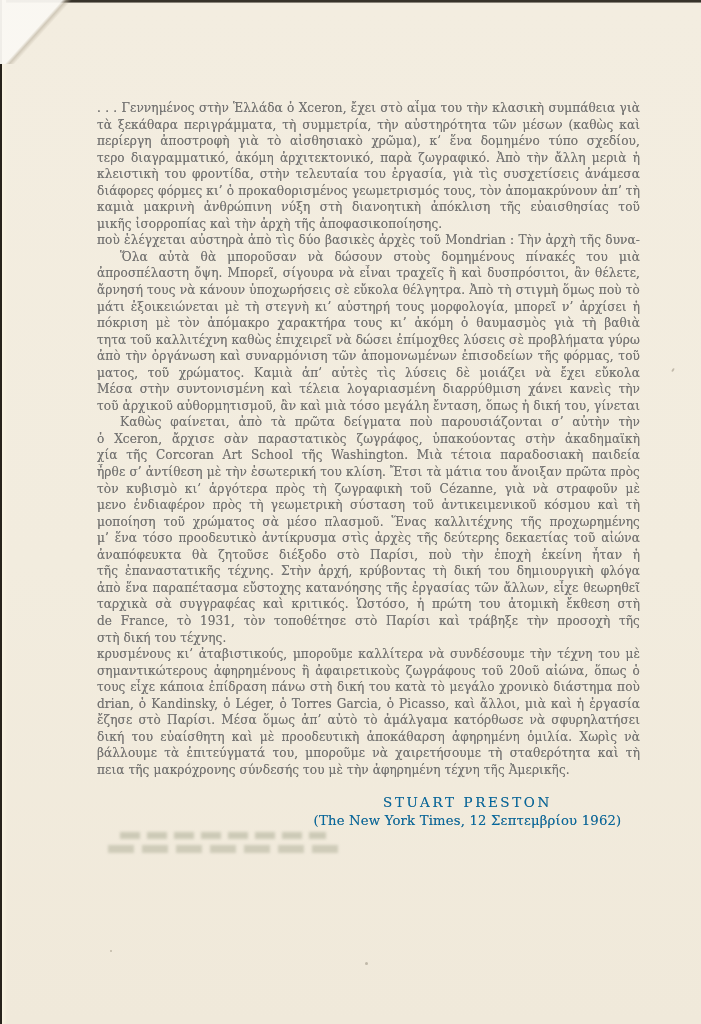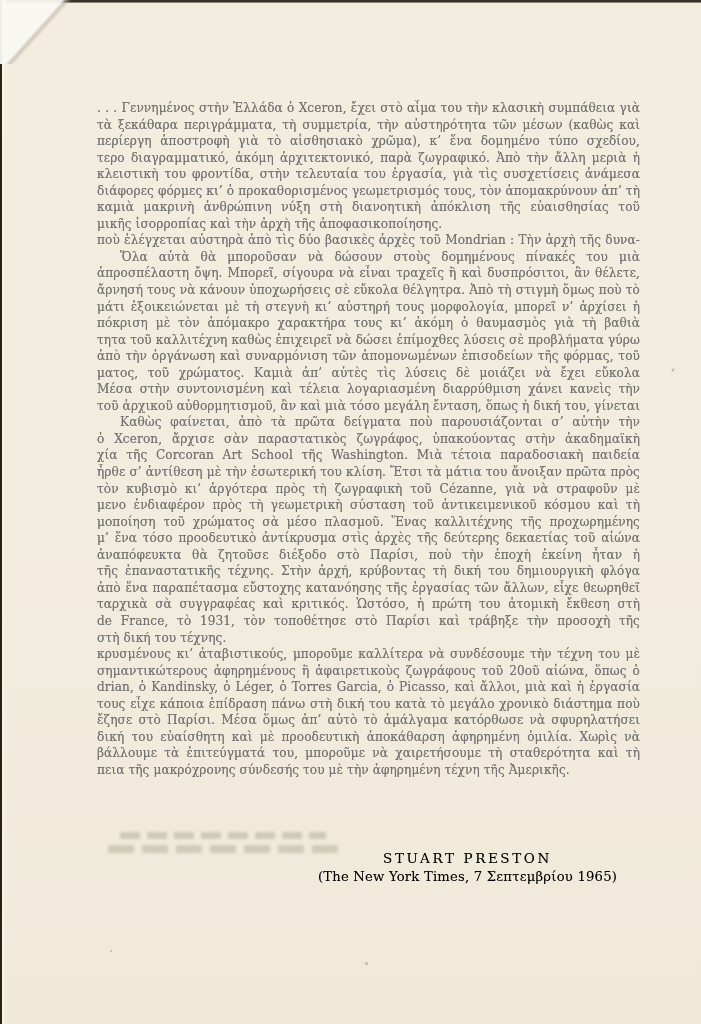--- a/index.html
+++ b/index.html
@@ -75,24 +75,24 @@
     text-align: justify;
     text-align-last: justify;
     text-shadow: 0 0 0.5px rgba(63,58,50,0.45);
   }
   .line.indent { text-indent: 23px; }
   .line.last { text-align-last: left; }
 
   .signature-block {
     position: absolute;
     left: 295px;
-    top: 850px;
+    top: 794px;
     width: 345px;
     text-align: center;
-    color: #000000;
+    color: #0369a1;
   }
   .signature-name {
     font-size: 13.5px;
     letter-spacing: 2.6px;
     text-shadow: 0 0 0.5px rgba(63,58,50,0.45);
   }
   .signature-attribution {
     margin-top: 3px;
     font-size: 13.2px;
     letter-spacing: 0.2px;
@@ -148,25 +148,25 @@
       <div class="line">ἀναπόφευκτα θὰ ζητοῦσε διέξοδο στὸ Παρίσι, ποὺ τὴν ἐποχὴ ἐκείνη ἦταν ἡ πρωτεύουσα</div>
       <div class="line">τῆς ἐπαναστατικῆς τέχνης. Στὴν ἀρχή, κρύβοντας τὴ δική του δημιουργικὴ φλόγα κάτω</div>
       <div class="line">ἀπὸ ἕνα παραπέτασμα εὔστοχης κατανόησης τῆς ἐργασίας τῶν ἄλλων, εἶχε θεωρηθεῖ πρω-</div>
       <div class="line">ταρχικὰ σὰ συγγραφέας καὶ κριτικός. Ὡστόσο, ἡ πρώτη του ἀτομικὴ ἔκθεση στὴ Galerie</div>
       <div class="line">de France, τὸ 1931, τὸν τοποθέτησε στὸ Παρίσι καὶ τράβηξε τὴν προσοχὴ τῆς κριτικῆς</div>
       <div class="line last">στὴ δική του τέχνης.</div>
     </div>
     <div class="paragraph">
       <div class="line">κρυσμένους κι’ ἀταβιστικούς, μποροῦμε καλλίτερα νὰ συνδέσουμε τὴν τέχνη του μὲ τοὺς</div>
       <div class="line">σημαντικώτερους ἀφηρημένους ἢ ἀφαιρετικοὺς ζωγράφους τοῦ 20οῦ αἰώνα, ὅπως ὁ Mon-</div>
+      <div class="line">τους εἶχε κάποια ἐπίδραση πάνω στὴ δική του κατὰ τὸ μεγάλο χρονικὸ διάστημα ποὺ</div>
       <div class="line">drian, ὁ Kandinsky, ὁ Léger, ὁ Torres Garcia, ὁ Picasso, καὶ ἄλλοι, μιὰ καὶ ἡ ἐργασία</div>
-      <div class="line">τους εἶχε κάποια ἐπίδραση πάνω στὴ δική του κατὰ τὸ μεγάλο χρονικὸ διάστημα ποὺ</div>
       <div class="line">ἔζησε στὸ Παρίσι. Μέσα ὅμως ἀπ’ αὐτὸ τὸ ἀμάλγαμα κατόρθωσε νὰ σφυρηλατήσει μιὰ</div>
       <div class="line">δική του εὐαίσθητη καὶ μὲ προοδευτικὴ ἀποκάθαρση ἀφηρημένη ὁμιλία. Χωρὶς νὰ ὑπερ-</div>
       <div class="line">βάλλουμε τὰ ἐπιτεύγματά του, μποροῦμε νὰ χαιρετήσουμε τὴ σταθερότητα καὶ τὴ συνέ-</div>
       <div class="line last">πεια τῆς μακρόχρονης σύνδεσής του μὲ τὴν ἀφηρημένη τέχνη τῆς Ἀμερικῆς.</div>
     </div>
   </div>
 
 <div class="signature-block">
   <div class="signature-name">STUART PRESTON</div>
-  <div class="signature-attribution">(The New York Times, 7 Σεπτεμβρίου 1965)</div>
+  <div class="signature-attribution">(The New York Times, 12 Σεπτεμβρίου 1962)</div>
 </div>
 
 </body></html>

